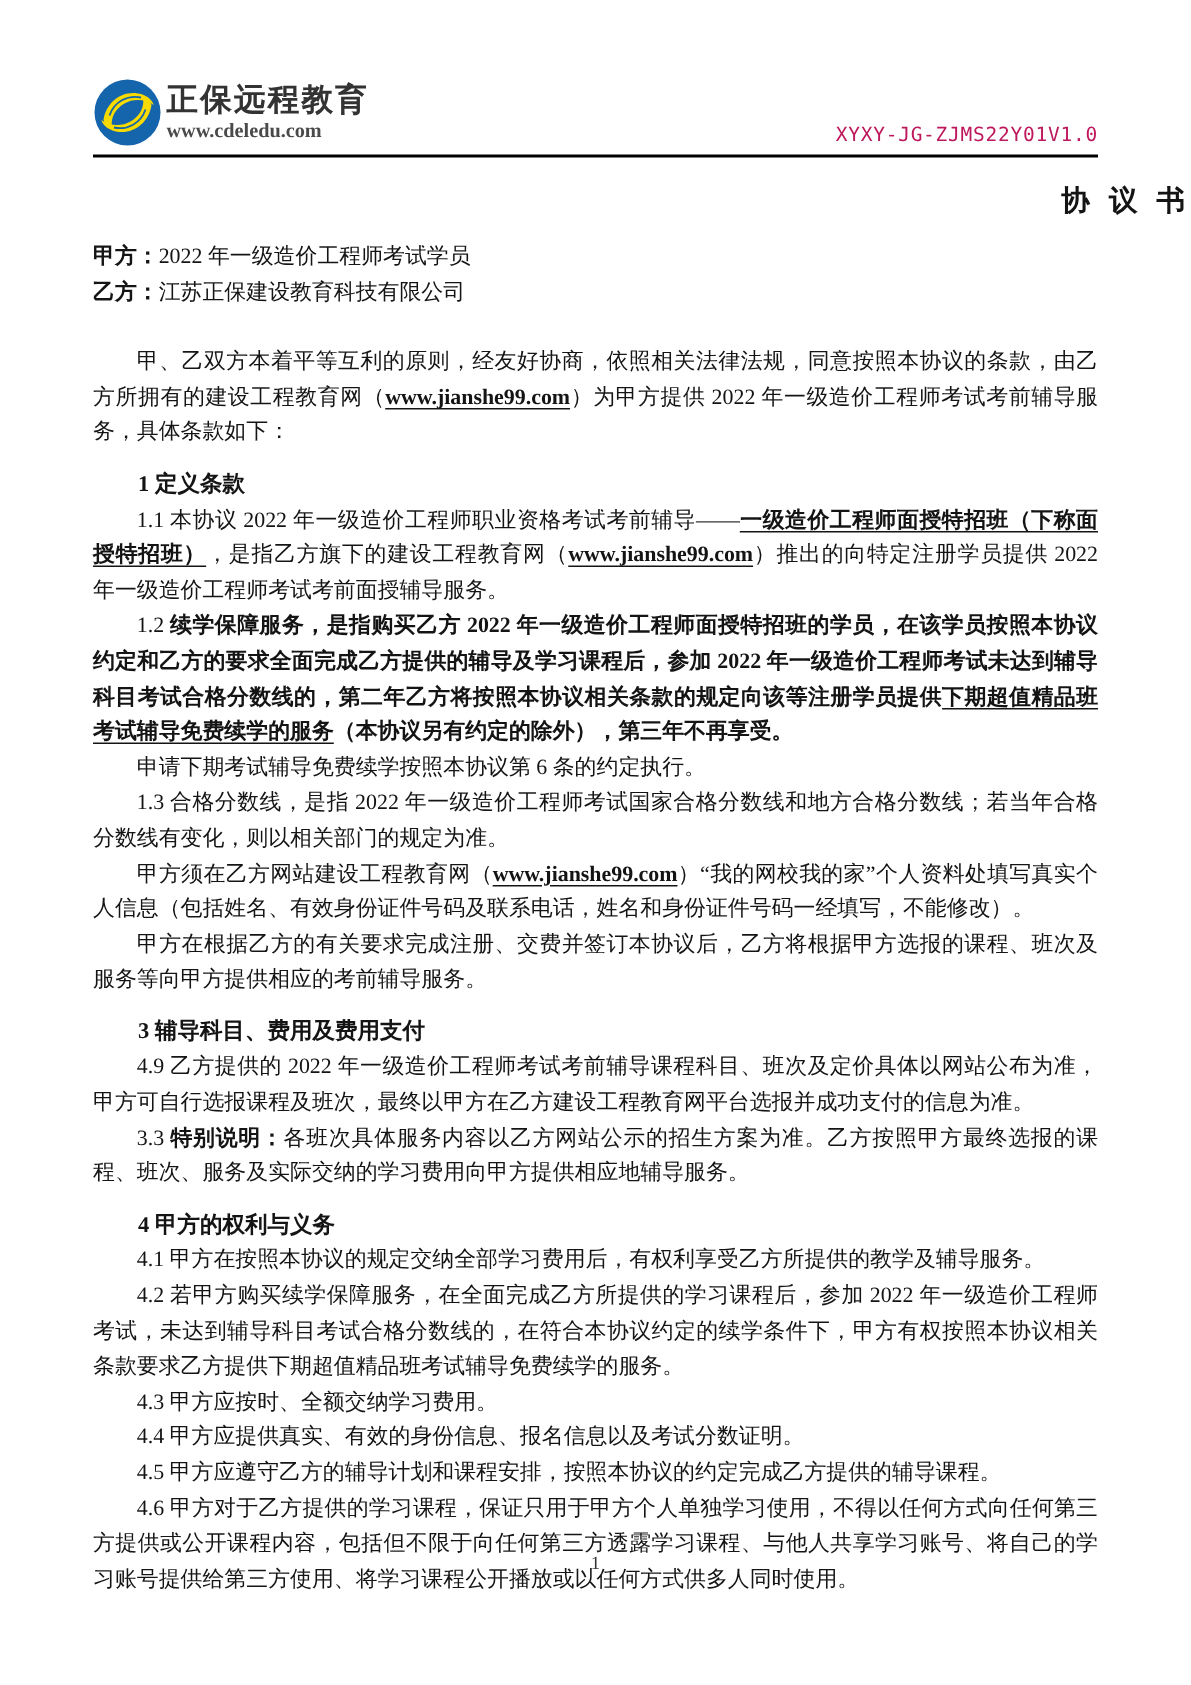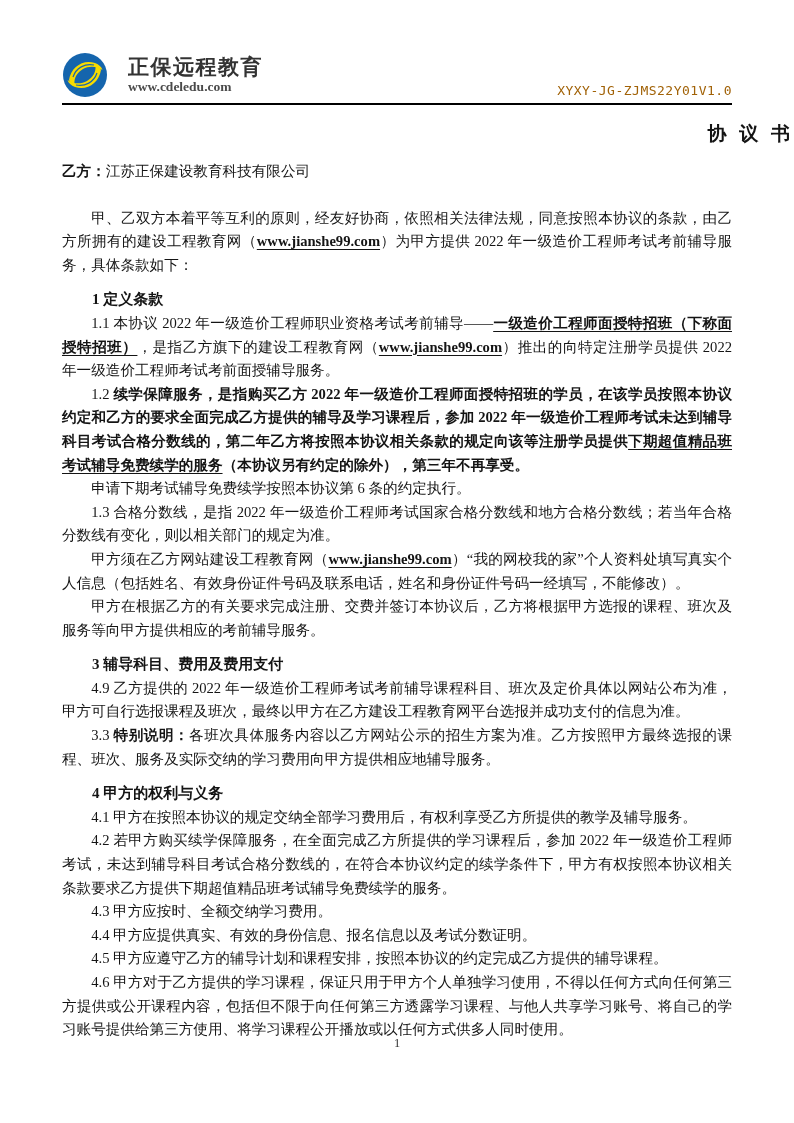--- a/index.html
+++ b/index.html
@@ -2,26 +2,26 @@
 <html><head>
 <meta charset="utf-8">
 <style>
   html,body{margin:0;padding:0;background:#ffffff;}
   .page{
     width:794px;height:1123px;position:relative;background:#fff;
     font-family:"Liberation Serif","DejaVu Serif",serif;color:#141414;
     overflow:hidden;
   }
   .hdr{position:relative;margin:0 62px;height:103px;border-bottom:2px solid #000;}
-  .logo-wrap{position:absolute;left:0;top:52px;display:flex;align-items:center;gap:20px;}
+  .logo-wrap{position:absolute;left:0;top:52px;display:flex;align-items:center;gap:3px;}
   .logo-text{display:flex;flex-direction:column;line-height:1.05;}
   .logo-name{font-size:21px;font-weight:bold;color:#333;font-family:"Liberation Sans","DejaVu Sans",sans-serif;letter-spacing:1.5px;}
   .logo-url{font-size:13.5px;font-weight:bold;color:#4a4a4a;font-family:Liberation Serif, serif;margin-top:2px;}
   .doc-code{position:absolute;right:0;bottom:5px;font-size:13px;letter-spacing:.5px;
-    font-family:"DejaVu Sans Mono","Liberation Mono",monospace;color:#a16207;}
+    font-family:"DejaVu Sans Mono","Liberation Mono",monospace;color:#be185d;}
   .title{margin:16px 0 13px 0;text-align:right;font-size:19px;font-weight:bold;letter-spacing:4px;}
   .body{margin:0 62px;font-size:14.6px;line-height:23.6px;text-align:justify;}
   .para{text-indent:2em;}
   .party{text-indent:0;}
   .gap-top{margin-top:23px;}
   .heading{font-weight:bold;text-indent:2em;margin-top:11px;font-size:15px;}
   .b{font-weight:bold;}
   .u{text-decoration:underline;text-underline-offset:3px;}
   .link{color:inherit;cursor:pointer;font-weight:bold;}
   .ftr{position:absolute;left:0;right:0;bottom:72px;text-align:center;}
@@ -47,20 +47,21 @@
         <div class="logo-name">正保远程教育</div>
         <div class="logo-url">www.cdeledu.com</div>
       </div>
     </div>
     <div class="doc-code">XYXY-JG-ZJMS22Y01V1.0</div>
   </header>
 
   <h1 class="title">协 议 书</h1>
 
   <main class="body" id="doc-body">
+      <div class="para party"><span class="b">甲方：</span><span>2022 年一级造价工程师考试学员</span></div>
       <div class="para party"><span class="b">乙方：</span><span>江苏正保建设教育科技有限公司</span></div>
       <div class="para gap-top"><span>甲、乙双方本着平等互利的原则，经友好协商，依照相关法律法规，同意按照本协议的条款，由乙方所拥有的建设工程教育网（</span><span class="u link">www.jianshe99.com</span><span>）为甲方提供 2022 年一级造价工程师考试考前辅导服务，具体条款如下：</span></div>
       <div class="heading"><span>1 定义条款</span></div>
       <div class="para"><span>1.1 本协议 2022 年一级造价工程师职业资格考试考前辅导——</span><span class="b u">一级造价工程师面授特招班（下称面授特招班）</span><span>，是指乙方旗下的建设工程教育网（</span><span class="u link">www.jianshe99.com</span><span>）推出的向特定注册学员提供 2022 年一级造价工程师考试考前面授辅导服务。</span></div>
       <div class="para"><span>1.2 </span><span class="b">续学保障服务，是指购买乙方 2022 年一级造价工程师面授特招班的学员，在该学员按照本协议约定和乙方的要求全面完成乙方提供的辅导及学习课程后，参加 2022 年一级造价工程师考试未达到辅导科目考试合格分数线的，第二年乙方将按照本协议相关条款的规定向该等注册学员提供</span><span class="b u">下期超值精品班考试辅导免费续学的服务</span><span class="b">（本协议另有约定的除外），第三年不再享受。</span></div>
       <div class="para"><span>申请下期考试辅导免费续学按照本协议第 6 条的约定执行。</span></div>
       <div class="para"><span>1.3 合格分数线，是指 2022 年一级造价工程师考试国家合格分数线和地方合格分数线；若当年合格分数线有变化，则以相关部门的规定为准。</span></div>
       <div class="para"><span>甲方须在乙方网站建设工程教育网（</span><span class="u link">www.jianshe99.com</span><span>）“我的网校我的家”个人资料处填写真实个人信息（包括姓名、有效身份证件号码及联系电话，姓名和身份证件号码一经填写，不能修改）。</span></div>
       <div class="para"><span>甲方在根据乙方的有关要求完成注册、交费并签订本协议后，乙方将根据甲方选报的课程、班次及服务等向甲方提供相应的考前辅导服务。</span></div>
       <div class="heading"><span>3 辅导科目、费用及费用支付</span></div>

